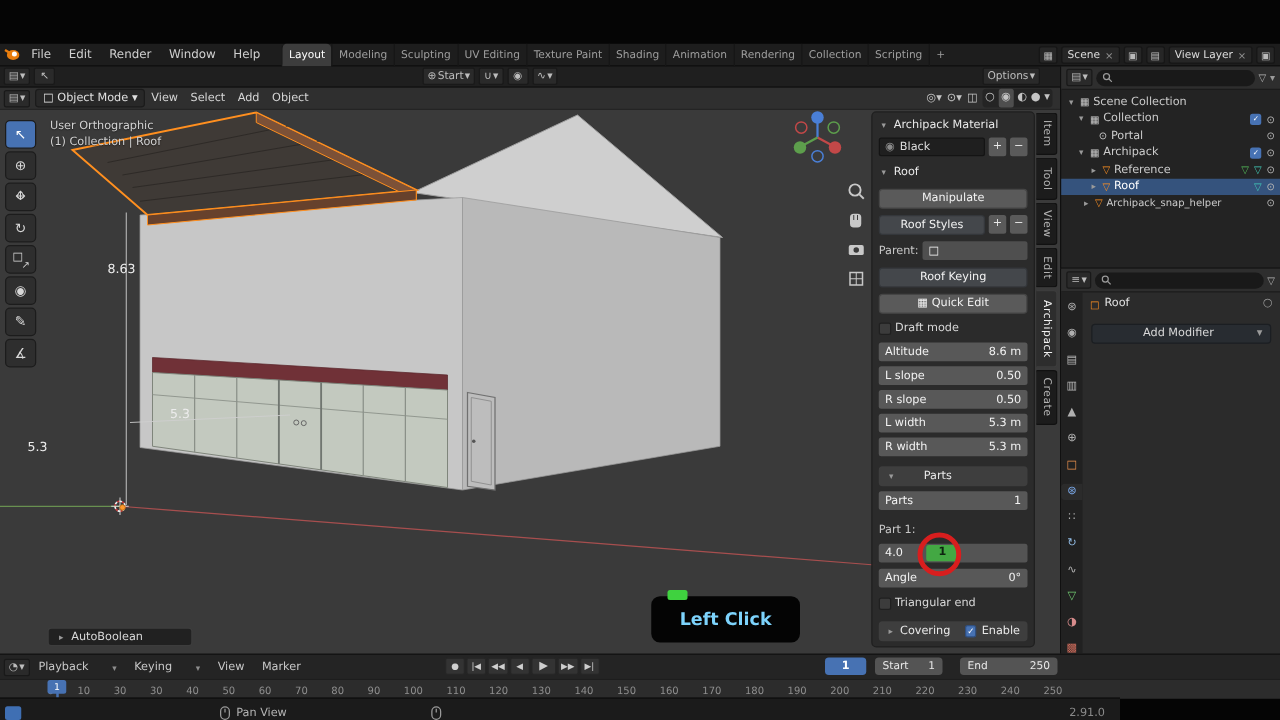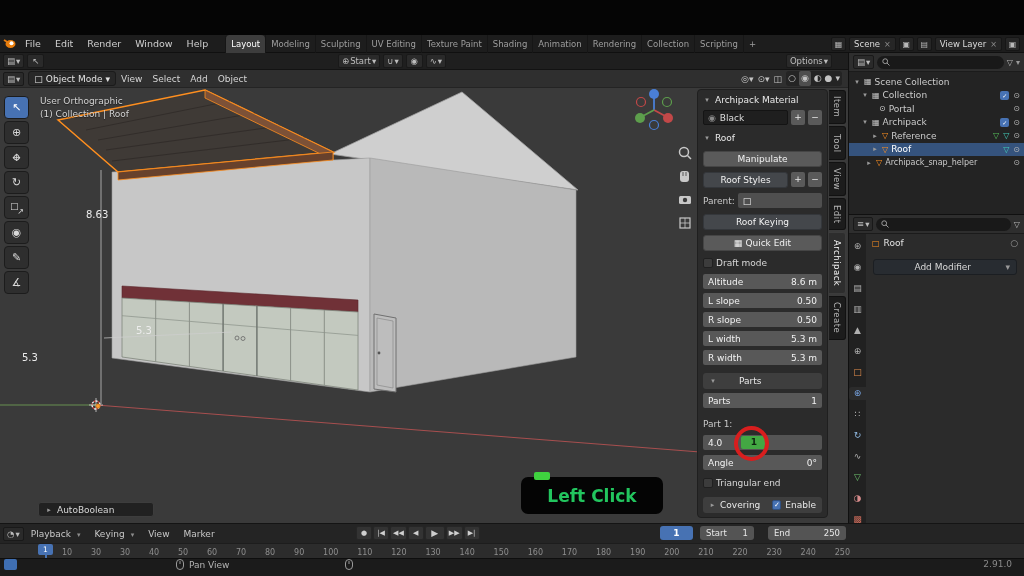--- a/index.html
+++ b/index.html
@@ -53,21 +53,21 @@
   .cbx.on{background:#4772b3;border-color:#2f4f80}
   .matfield{flex:1;background:#1f1f1f;border:1px solid #141414;border-radius:2px;height:15px;display:flex;align-items:center;gap:4px;padding:0 4px;color:#dedede}
   .greenchip{position:absolute;left:38px;top:1px;width:26px;height:13px;background:#43a843;border-radius:2px;color:#0e2410;font-weight:bold;text-align:center;line-height:13px;z-index:4}
   .redring{position:absolute;left:36px;top:336px;width:35px;height:35px;border:4px solid #d81e1e;border-radius:50%;z-index:6}
   
   .vtab{position:absolute;left:829px;width:17px;background:#1c1c1c;border:1px solid #111;border-left:none;border-radius:0 3px 3px 0;color:#b3b3b3;font-size:8.5px;display:flex;align-items:center;justify-content:center;z-index:17}
   .vtab span{writing-mode:vertical-rl;letter-spacing:.5px}
   .vtab.active{background:#2d2d2d;color:#f2f2f2;border-color:#3c3c3c}
   
   .autobool{position:absolute;left:38px;top:432px;width:116px;height:15px;background:#1d1d1dd9;border:1px solid #3d3d3d;border-radius:3px;display:flex;align-items:center;gap:4px;padding:0 6px;color:#d8d8d8;font-size:9px;z-index:16}
-  .leftclick{position:absolute;left:521px;top:407px;width:142px;height:37px;background:#000000ee;border-radius:7px;color:#22c55e;font-size:17px;font-weight:bold;display:flex;align-items:center;justify-content:center;z-index:25}
+  .leftclick{position:absolute;left:521px;top:407px;width:119px;height:37px;background:#000000ee;border-radius:7px;color:#7dd3fc;font-size:14px;font-weight:bold;display:flex;align-items:center;justify-content:center;z-index:25}
   .greentab{position:absolute;left:534px;top:402px;width:16px;height:8px;background:#3fd23f;border-radius:2px;z-index:26}
   
   .outliner{position:absolute;left:848px;top:53px;width:176px;height:162px;background:#232323;border-left:1px solid #101010;border-bottom:1px solid #101010;font-size:9px}
   .olhead{position:absolute;top:0;left:0;right:0;height:19px;background:#2e2e2e;border-bottom:1px solid #1b1b1b;display:flex;align-items:center;gap:3px;padding:0 4px}
   .searchpill{flex:1;height:13px;background:#191919;border-radius:7px;display:flex;align-items:center;padding:0 5px;gap:3px}
   .olr{position:absolute;left:0;right:0;height:13px;display:flex;align-items:center;gap:3px;color:#cbcbcb}
   .olr.sel{background:#35537d;color:#fff}
   .tw{width:8px;color:#9a9a9a;font-size:7px;text-align:center}
   .oic{font-size:8px}
   .orange{color:#ff9021}.green{color:#55c05a}.teal{color:#43cdb9}.graycol{color:#c9c9c9}
@@ -84,33 +84,33 @@
   .ptab:nth-child(10){color:#8fb8e0}
   .ptab:nth-child(12){color:#6fc76f}
   .ptab:nth-child(13){color:#d88c8c}
   .ptab:nth-child(14){color:#c96a5a}
   .prbread{position:absolute;left:17px;top:21px;right:0;height:14px;display:flex;align-items:center;gap:4px;padding:0 6px;color:#e2e2e2}
   .addmod{position:absolute;left:24px;top:44px;right:7px;height:16px;background:#282c31;border:1px solid #1b1e22;border-radius:3px;display:flex;align-items:center;padding:0 6px;color:#d8d8d8}
   .addmod .t{flex:1;text-align:center}
   
   .timeline{position:absolute;left:0;top:523px;width:1024px;height:35px;background:#242424;border-top:1px solid #141414}
   .tlhead{position:absolute;top:0;left:0;right:0;height:19px;display:flex;align-items:center}
-  .tlmenu{padding:0 7px;font-size:9px;color:#c8c8c8;display:flex;gap:6px;align-items:flex-end}
+  .tlmenu{padding:0 7px;font-size:9px;color:#c8c8c8;display:flex;gap:19px;align-items:flex-end}
   .transport{position:absolute;left:356px;top:2px;display:flex;gap:1px;align-items:center}
   .tbtn{min-width:16px;height:14px;background:#333;border:1px solid #262626;border-radius:2px;color:#cfcfcf;font-size:7px;display:flex;align-items:center;justify-content:center;padding:0 2px}
   .tbtn.play{min-width:20px;font-size:9px}
   .framefield{position:absolute;left:660px;top:2px;width:33px;height:14px;background:#4772b3;border-radius:3px;color:#fff;font-weight:bold;text-align:center;line-height:14px;font-size:9px}
   .sefield{position:absolute;top:2px;height:14px;background:#545454;border-radius:3px;display:flex;align-items:center;padding:0 6px;gap:4px;font-size:8.5px;color:#e8e8e8}
   .ruler{position:absolute;top:19px;left:0;right:0;height:16px;background:#2c2c2c;border-top:1px solid #1d1d1d}
   .ticks{position:absolute;left:38px;width:812px;top:0;height:16px;display:flex;justify-content:space-between;align-items:center}
   .ticks span{font-size:8px;color:#8e8e8e}
   .playhead{position:absolute;left:45px;top:0;width:2px;height:16px;background:#4772b3}
   .phlabel{position:absolute;left:38px;top:0;width:15px;height:11px;background:#4772b3;border-radius:2px;color:#fff;font-size:7.5px;text-align:center;line-height:11px}
   
-  .status{position:absolute;left:0;top:558px;width:1024px;height:18px;background:#1b1b1b;border-top:1px solid #0e0e0e;display:flex;align-items:flex-start;font-size:9px;color:#b4b4b4}
+  .status{position:absolute;left:0;top:558px;width:896px;height:18px;background:#1b1b1b;border-top:1px solid #0e0e0e;display:flex;align-items:flex-end;font-size:9px;color:#b4b4b4}
   .bluechip{width:13px;height:11px;background:#3f6fb3;border-radius:2px;margin-left:4px}
   .mouse{width:8px;height:11px;border:1px solid #9a9a9a;border-radius:4px;position:relative;display:inline-block}
   .mouse::after{content:"";position:absolute;left:50%;top:1px;width:1px;height:3px;background:#9a9a9a;transform:translateX(-50%)}
   .ver{position:absolute;right:12px;color:#8a8a8a}
   .hint{position:absolute;left:176px;display:flex;gap:5px;align-items:center}
   .midmouse{position:absolute;left:345px}
 </style>
 </head>
 <body>
 

